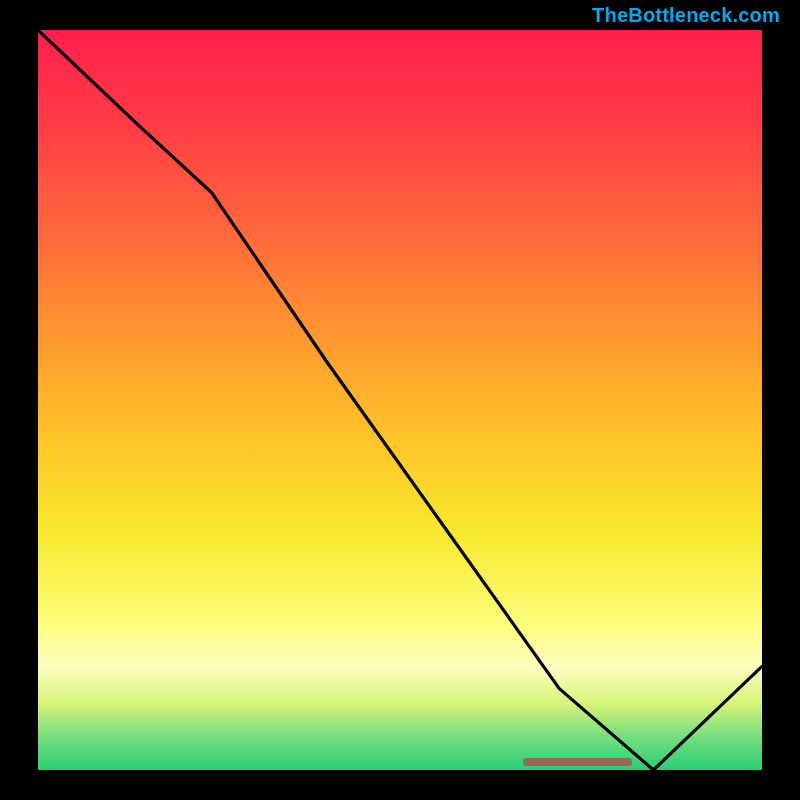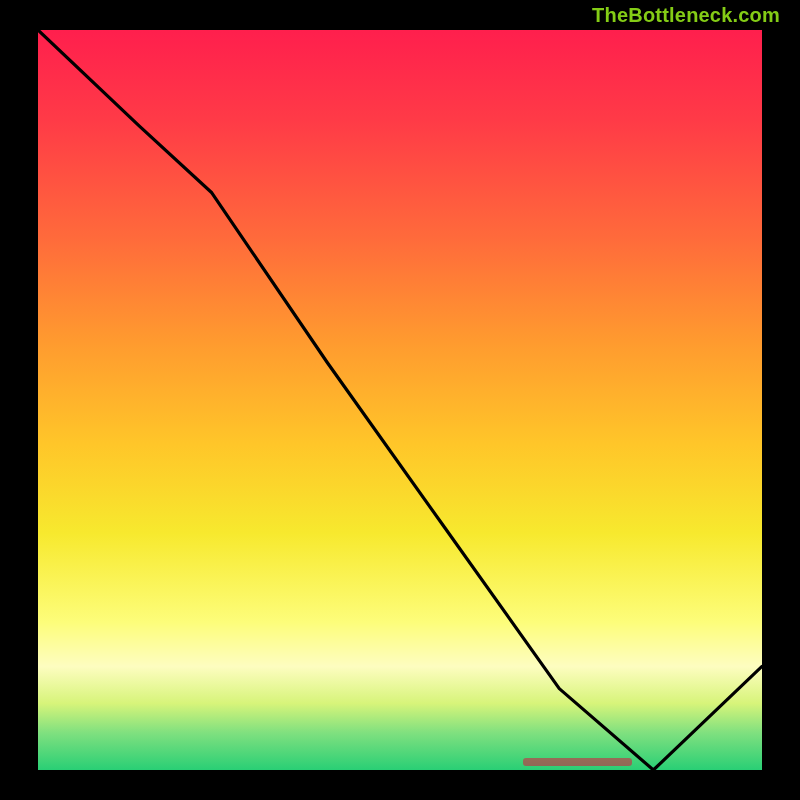--- a/index.html
+++ b/index.html
@@ -14,21 +14,21 @@
   .frame {
     position: relative;
     width: 800px;
     height: 800px;
     background: #000;
   }
   .watermark {
     position: absolute;
     top: 4px;
     right: 20px;
-    color: #84cc16;
+    color: #0ea5e9;
     font-size: 20px;
     font-weight: 600;
     letter-spacing: 0.2px;
   }
   .plot-area {
     position: absolute;
     left: 38px;
     top: 30px;
     width: 724px;
     height: 740px;

